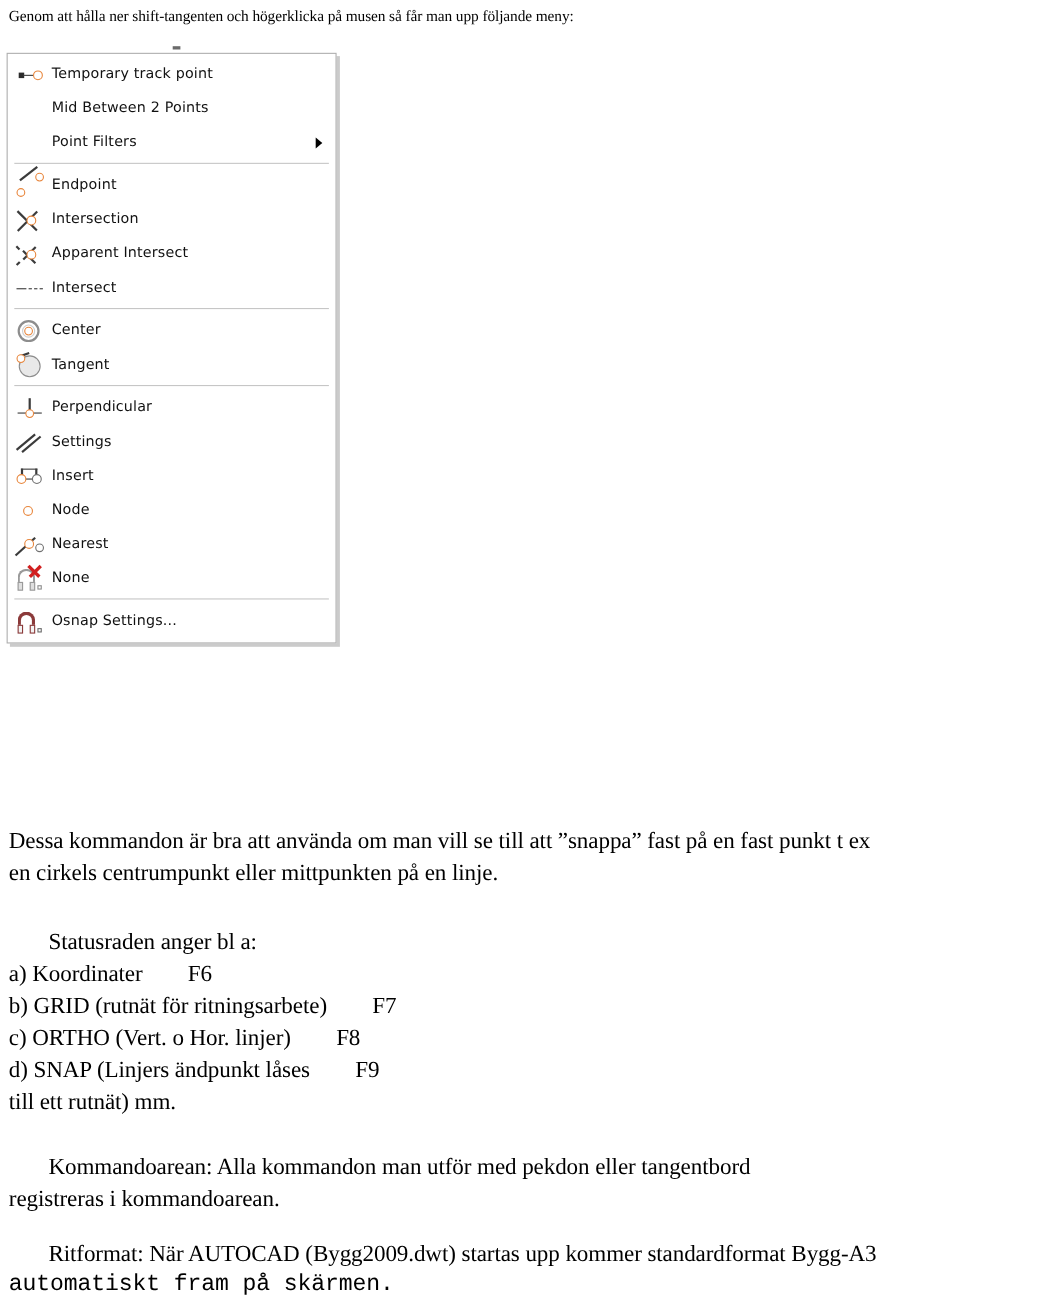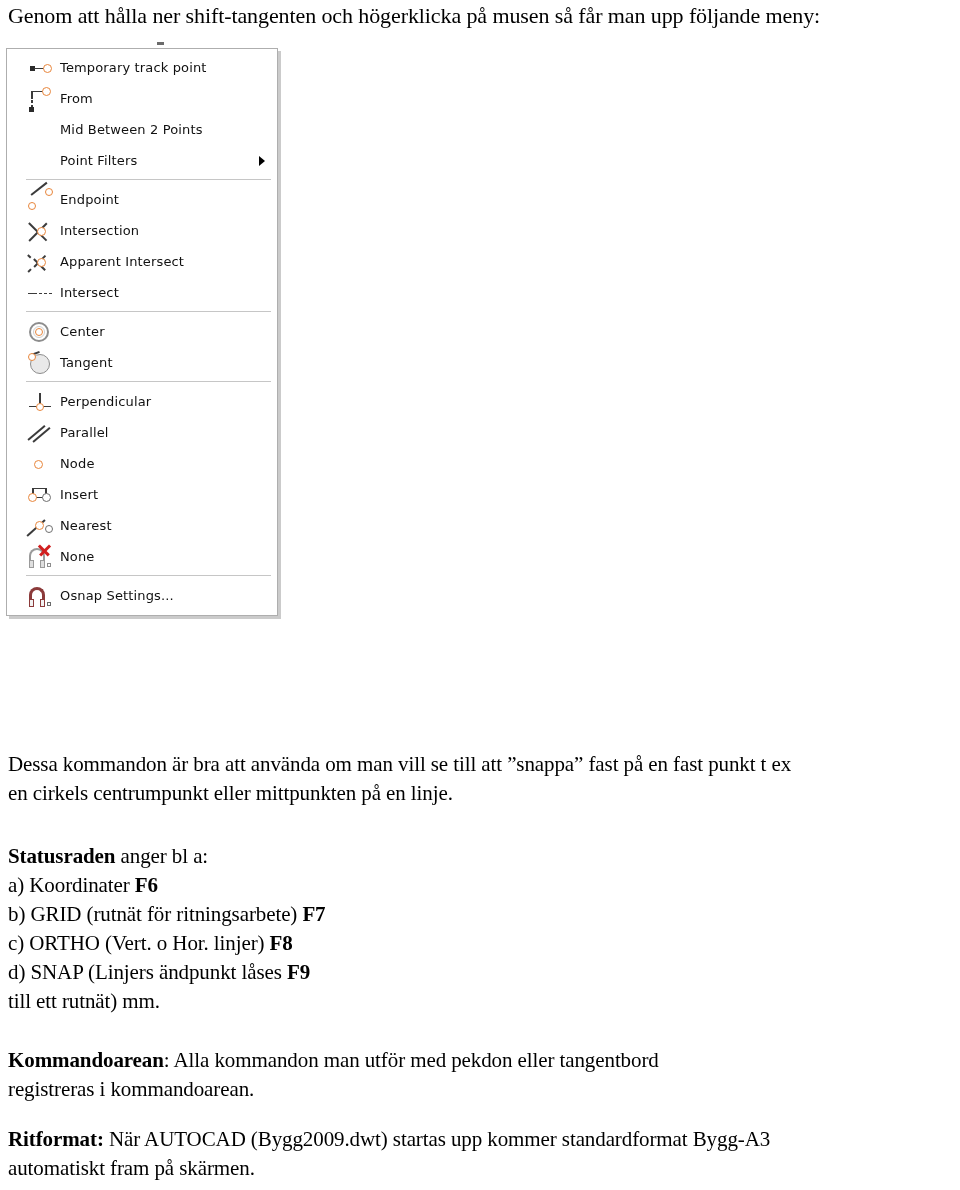--- a/index.html
+++ b/index.html
@@ -15,39 +15,39 @@
     color: #000000;
     overflow: hidden;
   }
 
   
   .intro-line {
     position: absolute;
     left: 8px;
     top: 2px;
     width: 950px;
-    font-size: 22px;
+    font-size: 14px;
     line-height: 28px;
     white-space: nowrap;
     letter-spacing: -0.1px;
   }
 
   
   .ctx-menu {
     position: absolute;
     left: 6px;
     top: 48px;
-    width: 272px;
+    width: 300px;
     background: #ffffff;
     border: 1px solid #aeaeae;
     box-shadow: 3px 3px 0 0 rgba(160,160,160,0.55);
     font-family: "DejaVu Sans", "Liberation Sans", sans-serif;
     font-size: 12.5px;
     color: #111111;
-    padding: 3px 0 4px 13px;
+    padding: 3px 0 4px 0;
     box-sizing: border-box;
   }
   .ctx-tick {
     position: absolute;
     left: 157px;
     top: 42px;
     width: 7px;
     height: 3px;
     background: #6b6b6b;
   }
@@ -104,52 +104,41 @@
   }
 
   
   .para {
     position: absolute;
     left: 8px;
     font-size: 21px;
     line-height: 29px;
     letter-spacing: -0.1px;
   }
-  .para b { font-weight: bold; }
+  .para b { font-weight: normal; margin-left: 36px; }
   .nowrap { white-space: nowrap; }
 </style>
 </head>
 <body>
 
 <div class="intro-line">Genom att hålla ner shift-tangenten och högerklicka på musen så får man upp följande meny:</div>
 
 <div class="ctx-tick"></div>
 
 <div class="ctx-menu">
 
   <div class="menu-item">
     <span class="menu-icon">
       <span class="ic dotsq" style="left:4px;top:11px;width:5px;height:5px;"></span>
       <span class="ic lineblk" style="left:8px;top:13px;width:11px;height:1.6px;"></span>
       <span class="ic ring" style="left:17px;top:9px;width:9px;height:9px;"></span>
     </span>
     <span class="menu-label">Temporary track point</span>
   </div>
 
-  <div class="menu-item">
-    <span class="menu-icon">
-      <span class="ic lineblk" style="left:5px;top:5px;width:13px;height:1.6px;"></span>
-      <span class="ic lineblk" style="left:5px;top:5px;width:1.6px;height:8px;"></span>
-      <span class="ic ring" style="left:16px;top:1px;width:9px;height:9px;"></span>
-      <span class="ic" style="left:5px;top:14px;width:1.6px;height:3px;background:#3b3b3b;"></span>
-      <span class="ic" style="left:5px;top:19px;width:1.6px;height:2px;background:#3b3b3b;"></span>
-      <span class="ic dotsq" style="left:3px;top:21px;width:5px;height:5px;"></span>
-    </span>
-    <span class="menu-label">From</span>
-  </div>
 
   <div class="menu-item">
     <span class="menu-icon"></span>
     <span class="menu-label">Mid Between 2 Points</span>
   </div>
 
   <div class="menu-item">
     <span class="menu-icon"></span>
     <span class="menu-label">Point Filters</span>
     <span class="submenu-arrow"></span>
@@ -227,44 +216,44 @@
       <span class="ic ring" style="left:10px;top:14px;width:8px;height:8px;"></span>
     </span>
     <span class="menu-label">Perpendicular</span>
   </div>
 
   <div class="menu-item">
     <span class="menu-icon">
       <span class="ic lineblk" style="left:2px;top:19px;width:22px;height:1.8px;transform:rotate(-40deg);transform-origin:left center;"></span>
       <span class="ic lineblk" style="left:7px;top:21px;width:22px;height:1.8px;transform:rotate(-40deg);transform-origin:left center;"></span>
     </span>
-    <span class="menu-label">Parallel</span>
-  </div>
-
-  <div class="menu-item">
-    <span class="menu-icon">
-      <span class="ic ring" style="left:8px;top:9px;width:9px;height:9px;"></span>
-    </span>
-    <span class="menu-label">Node</span>
+    <span class="menu-label">Settings</span>
   </div>
 
   <div class="menu-item">
     <span class="menu-icon">
       <span class="ic lineblk" style="left:6px;top:6px;width:15px;height:1.6px;"></span>
       <span class="ic lineblk" style="left:6px;top:6px;width:1.6px;height:9px;"></span>
       <span class="ic lineblk" style="left:19px;top:6px;width:1.6px;height:9px;"></span>
       <span class="ic lineblk" style="left:6px;top:15px;width:15px;height:1.6px;"></span>
       <span class="ic ring" style="left:2px;top:11px;width:9px;height:9px;"></span>
       <span class="ic" style="left:16px;top:11px;width:9px;height:9px;border:1.4px solid #6f6f6f;border-radius:50%;background:#fff;box-sizing:border-box;"></span>
     </span>
     <span class="menu-label">Insert</span>
   </div>
 
   <div class="menu-item">
     <span class="menu-icon">
+      <span class="ic ring" style="left:8px;top:9px;width:9px;height:9px;"></span>
+    </span>
+    <span class="menu-label">Node</span>
+  </div>
+
+  <div class="menu-item">
+    <span class="menu-icon">
       <span class="ic lineblk" style="left:1px;top:22px;width:24px;height:1.6px;transform:rotate(-42deg);transform-origin:left center;"></span>
       <span class="ic ring" style="left:9px;top:8px;width:9px;height:9px;"></span>
       <span class="ic" style="left:19px;top:12px;width:8px;height:8px;border:1.4px solid #6f6f6f;border-radius:50%;background:#fff;box-sizing:border-box;"></span>
     </span>
     <span class="menu-label">Nearest</span>
   </div>
 
   <div class="menu-item">
     <span class="menu-icon">
       <span class="ic" style="left:3px;top:4px;width:16px;height:14px;border:2.5px solid #9a9a9a;border-bottom:none;border-radius:8px 8px 0 0;box-sizing:border-box;"></span>
@@ -313,13 +302,13 @@
 <div class="para nowrap" style="top:987px;text-align:right;">till ett rutnät) mm.</div>
 
 <div class="para nowrap" style="top:1046px;">
   <b>Kommandoarean</b><span>: Alla kommandon man utför med pekdon eller tangentbord</span>
 </div>
 <div class="para nowrap" style="top:1075px;">registreras i kommandoarean.</div>
 
 <div class="para nowrap" style="top:1125px;">
   <b>Ritformat:</b><span> När AUTOCAD (Bygg2009.dwt) startas upp kommer standardformat Bygg-A3</span>
 </div>
-<div class="para nowrap" style="top:1154px;">automatiskt fram på skärmen.</div>
+<div class="para nowrap" style="top:1154px;font-family:Liberation Mono, monospace;">automatiskt fram på skärmen.</div>
 
 </body></html>

